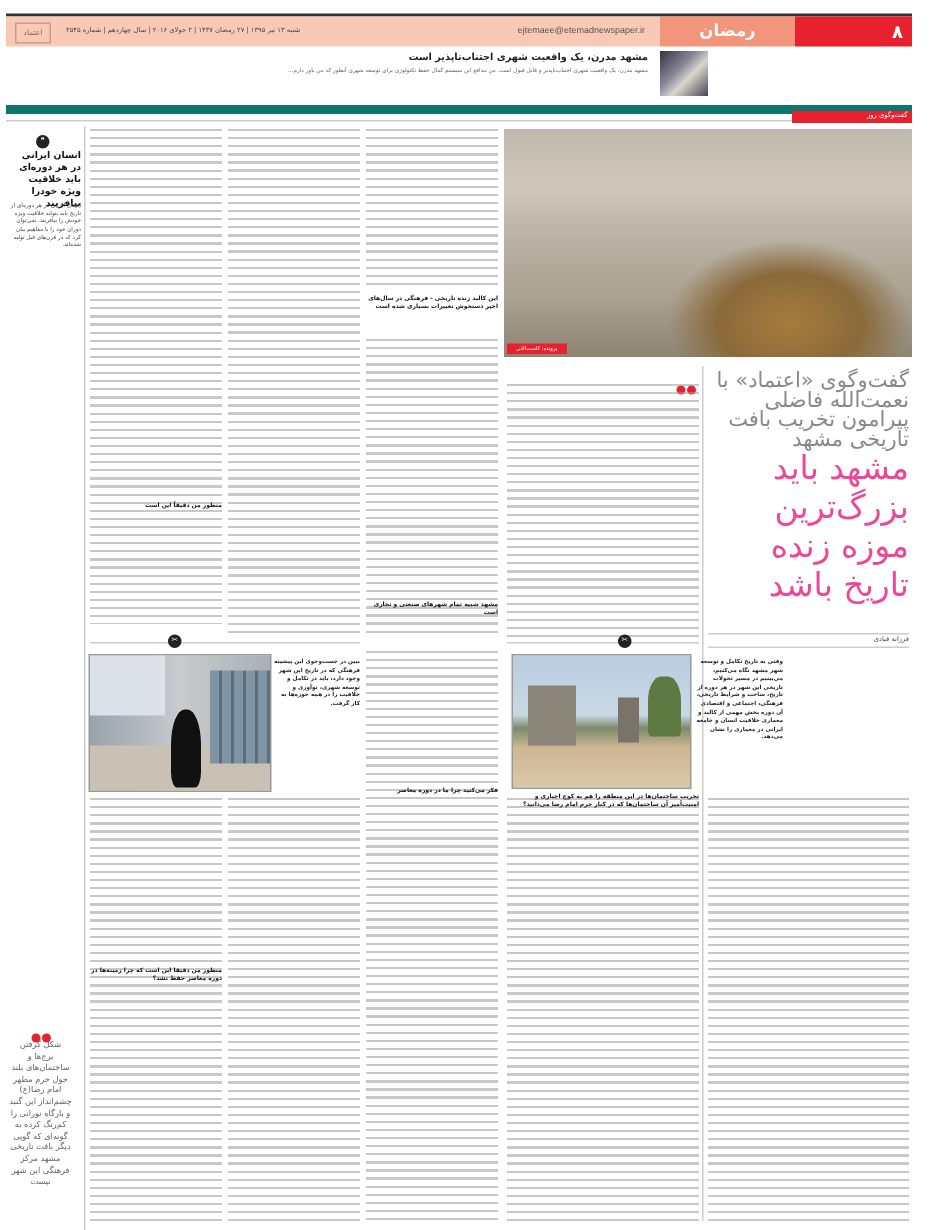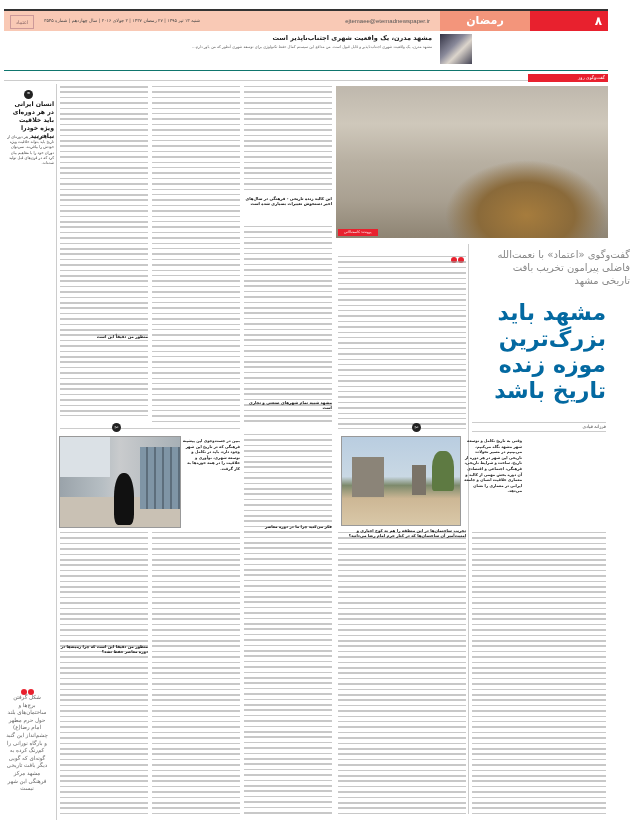--- a/index.html
+++ b/index.html
@@ -8,40 +8,40 @@
   .rtl{direction:rtl;text-align:right;}
   
   .hdr{position:absolute;left:0;top:5px;width:604px;height:20px;border-top:2px solid #333;}
   .hdr .pno{position:absolute;right:0;top:0;width:78px;height:20px;background:#e8212e;color:#fff;font-size:12px;font-weight:bold;line-height:20px;text-align:right;padding-right:6px;box-sizing:border-box;}
   .hdr .sec{position:absolute;right:78px;top:0;width:90px;height:20px;background:#f3957b;color:#fff;font-size:11px;font-weight:bold;line-height:20px;text-align:center;}
   .hdr .bar{position:absolute;left:0;top:0;width:436px;height:20px;background:#f9c9b5;}
   .hdr .email{position:absolute;right:178px;top:0;font-size:6px;line-height:20px;color:#555;font-family:"Liberation Sans",sans-serif;}
   .hdr .date{position:absolute;left:40px;top:0;font-size:4.5px;line-height:20px;color:#444;}
   .hdr .logo{position:absolute;left:6px;top:4px;width:22px;height:12px;border:1px solid #c99;font-size:5px;line-height:12px;text-align:center;color:#866;}
   
-  .teaser{position:absolute;left:0;top:28px;width:604px;height:38px;border-bottom:1px solid #0f766e;}
+  .teaser{position:absolute;left:0;top:28px;width:604px;height:38px;border-bottom:6px solid #0f766e;}
   .teaser .photo{position:absolute;right:136px;top:2px;width:32px;height:30px;background:linear-gradient(135deg,#334 0%,#889 40%,#dcd5cc 60%,#445 100%);}
   .teaser h4{position:absolute;right:176px;top:2px;margin:0;font-size:6.5px;font-weight:bold;}
   .teaser .txt{position:absolute;right:176px;top:12px;width:250px;font-size:3.8px;line-height:6px;color:#666;}
   
   .kicker{position:absolute;right:0;top:70px;width:80px;height:8px;background:#e8212e;color:#fff;font-size:4.5px;line-height:8px;padding-right:3px;box-sizing:border-box;}
   .kline{position:absolute;left:0;top:76px;width:524px;height:1px;background:#ccc;}
   
   .mainphoto{position:absolute;left:332px;top:82px;width:272px;height:152px;
     background:
       radial-gradient(ellipse at 70% 85%,#a67c3d 0%,#8a6a3a 18%,transparent 30%),
       linear-gradient(180deg,#bfb8ad 0%,#cfc8bb 25%,#b8b0a2 50%,#a9a091 75%,#8e8473 100%);}
   .mainphoto .credit{position:absolute;left:2px;bottom:2px;height:7px;padding:0 6px;background:#e8212e;color:#fff;font-size:3.5px;line-height:7px;}
   
   .col{position:absolute;font-size:3.6px;line-height:5.4px;color:#777;overflow:hidden;}
   .lines{background:repeating-linear-gradient(180deg,#9b9b9b 0,#9b9b9b 1.5px,transparent 1.5px,transparent 5.4px);opacity:.55;}
   .col.lines{color:transparent;}
   
-  .kickerhead{position:absolute;left:468px;top:244px;width:134px;font-size:10px;line-height:13px;color:#888;margin-left:24px;}
-  .headline{position:absolute;left:468px;top:296px;width:134px;font-size:22px;line-height:26px;font-weight:bold;color:#0369a1;}
+  .kickerhead{position:absolute;left:468px;top:244px;width:134px;font-size:14px;line-height:13px;color:#888;}
+  .headline{position:absolute;left:468px;top:296px;width:134px;font-size:22px;line-height:26px;font-weight:normal;color:#ec4899;}
   .author{position:absolute;left:468px;top:418px;width:134px;border-top:1px solid #ccc;border-bottom:1px solid #ccc;font-size:4.5px;line-height:8px;color:#444;}
   .quote-icon{position:absolute;width:14px;height:8px;}
   .quote-icon span{display:inline-block;width:6px;height:6px;border-radius:50%;background:#e8212e;margin-left:1px;}
   .vline{position:absolute;width:1px;background:#ccc;}
   .hline{position:absolute;height:1px;background:#ccc;}
   .roundicon{position:absolute;width:9px;height:9px;border-radius:50%;background:#222;color:#fff;font-size:5px;line-height:9px;text-align:center;}
   .photo2{position:absolute;left:337px;top:432px;width:118px;height:88px;
     background:linear-gradient(180deg,#b9cde0 0%,#c9d8e4 45%,#7d8a6c 55%,#cdb795 70%,#d9c8a8 100%);border:1px solid #999;}
   .photo2 .bldg{position:absolute;left:10px;top:20px;width:32px;height:40px;background:#8b8478;}
   .photo2 .bldg2{position:absolute;left:70px;top:28px;width:14px;height:30px;background:#7a7368;}

